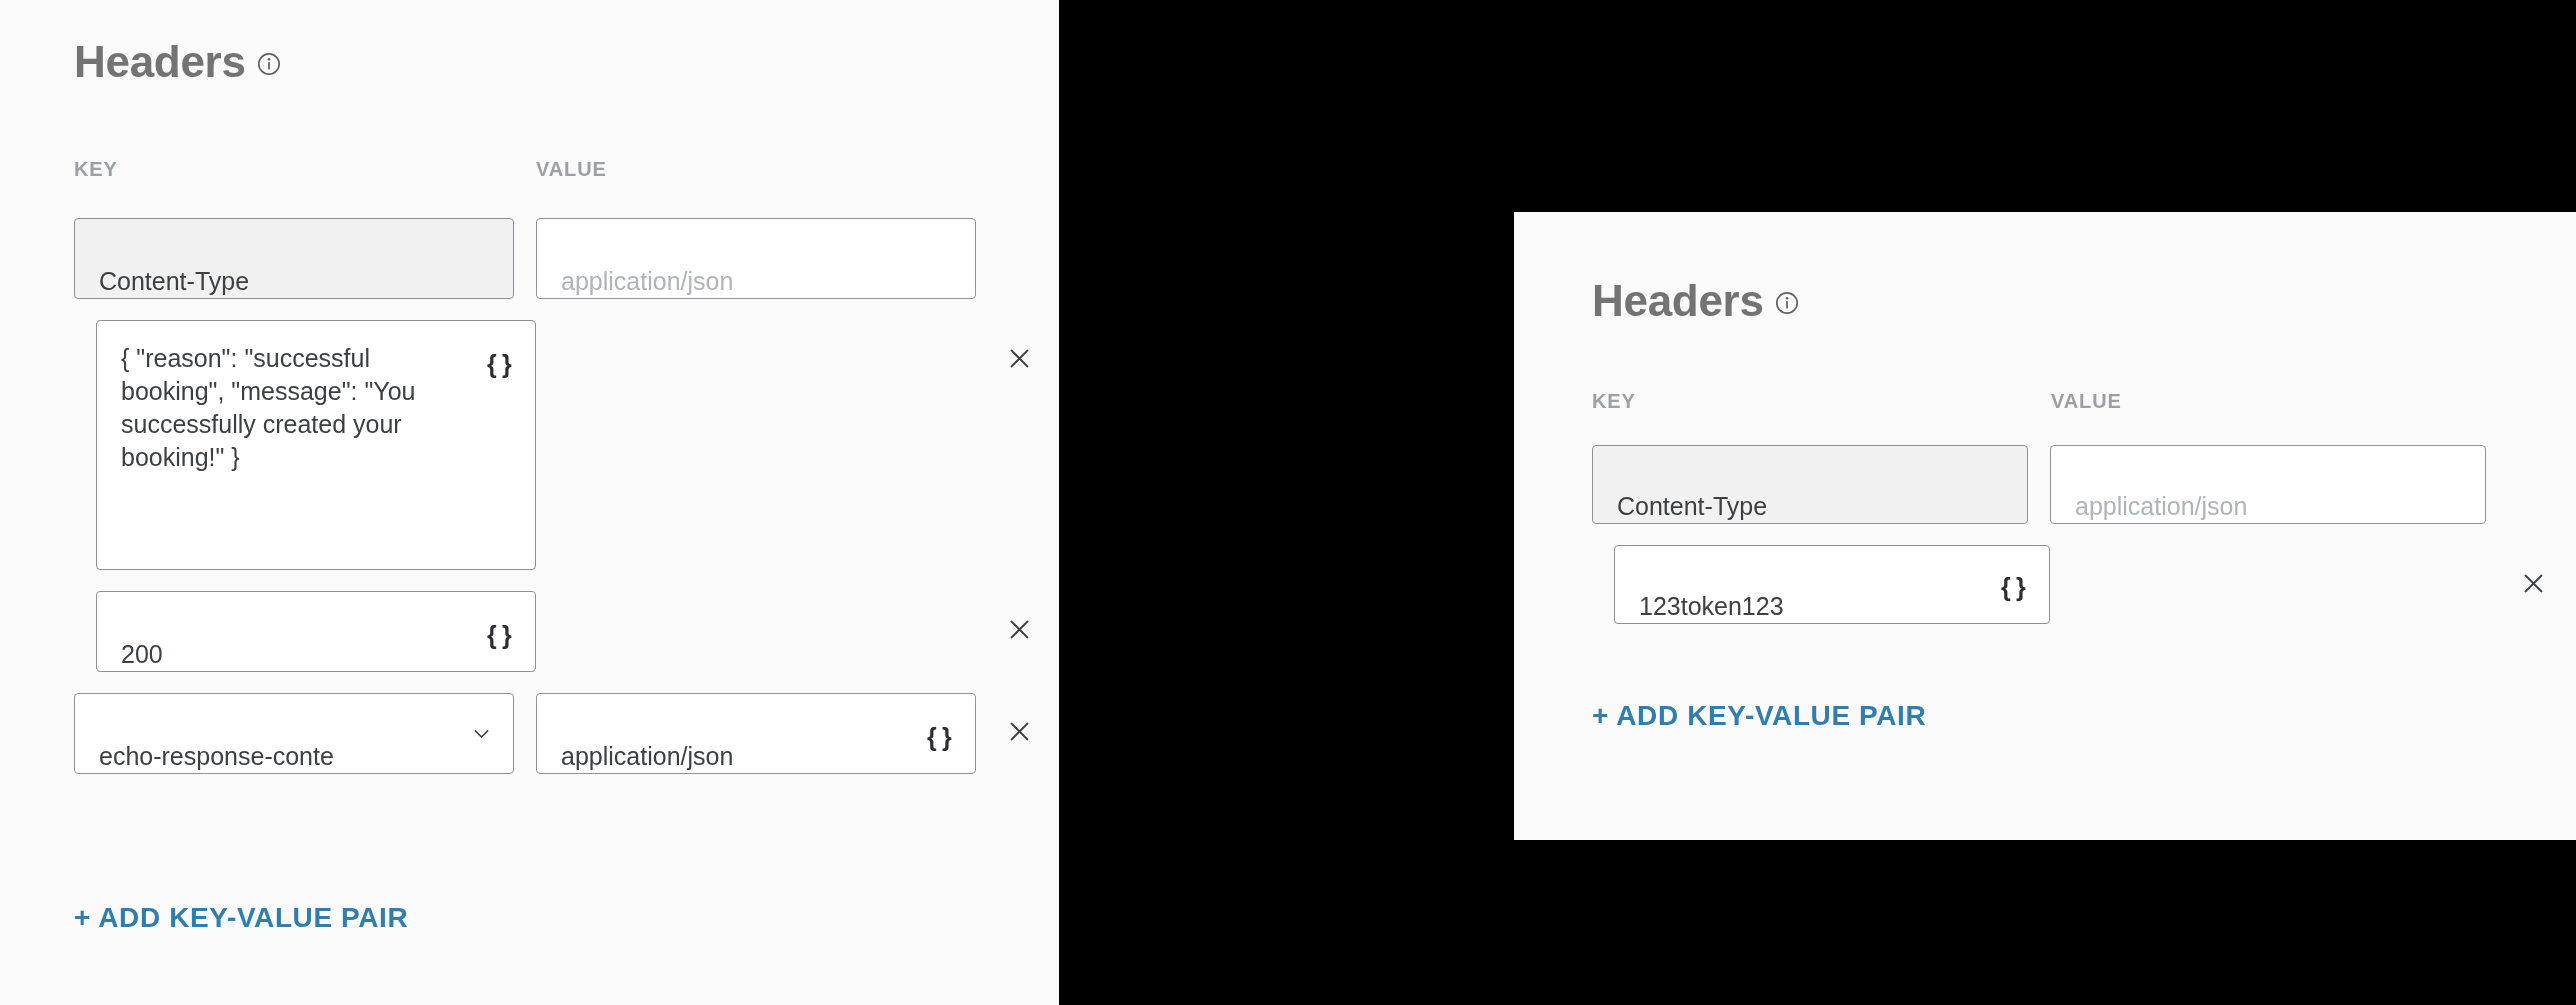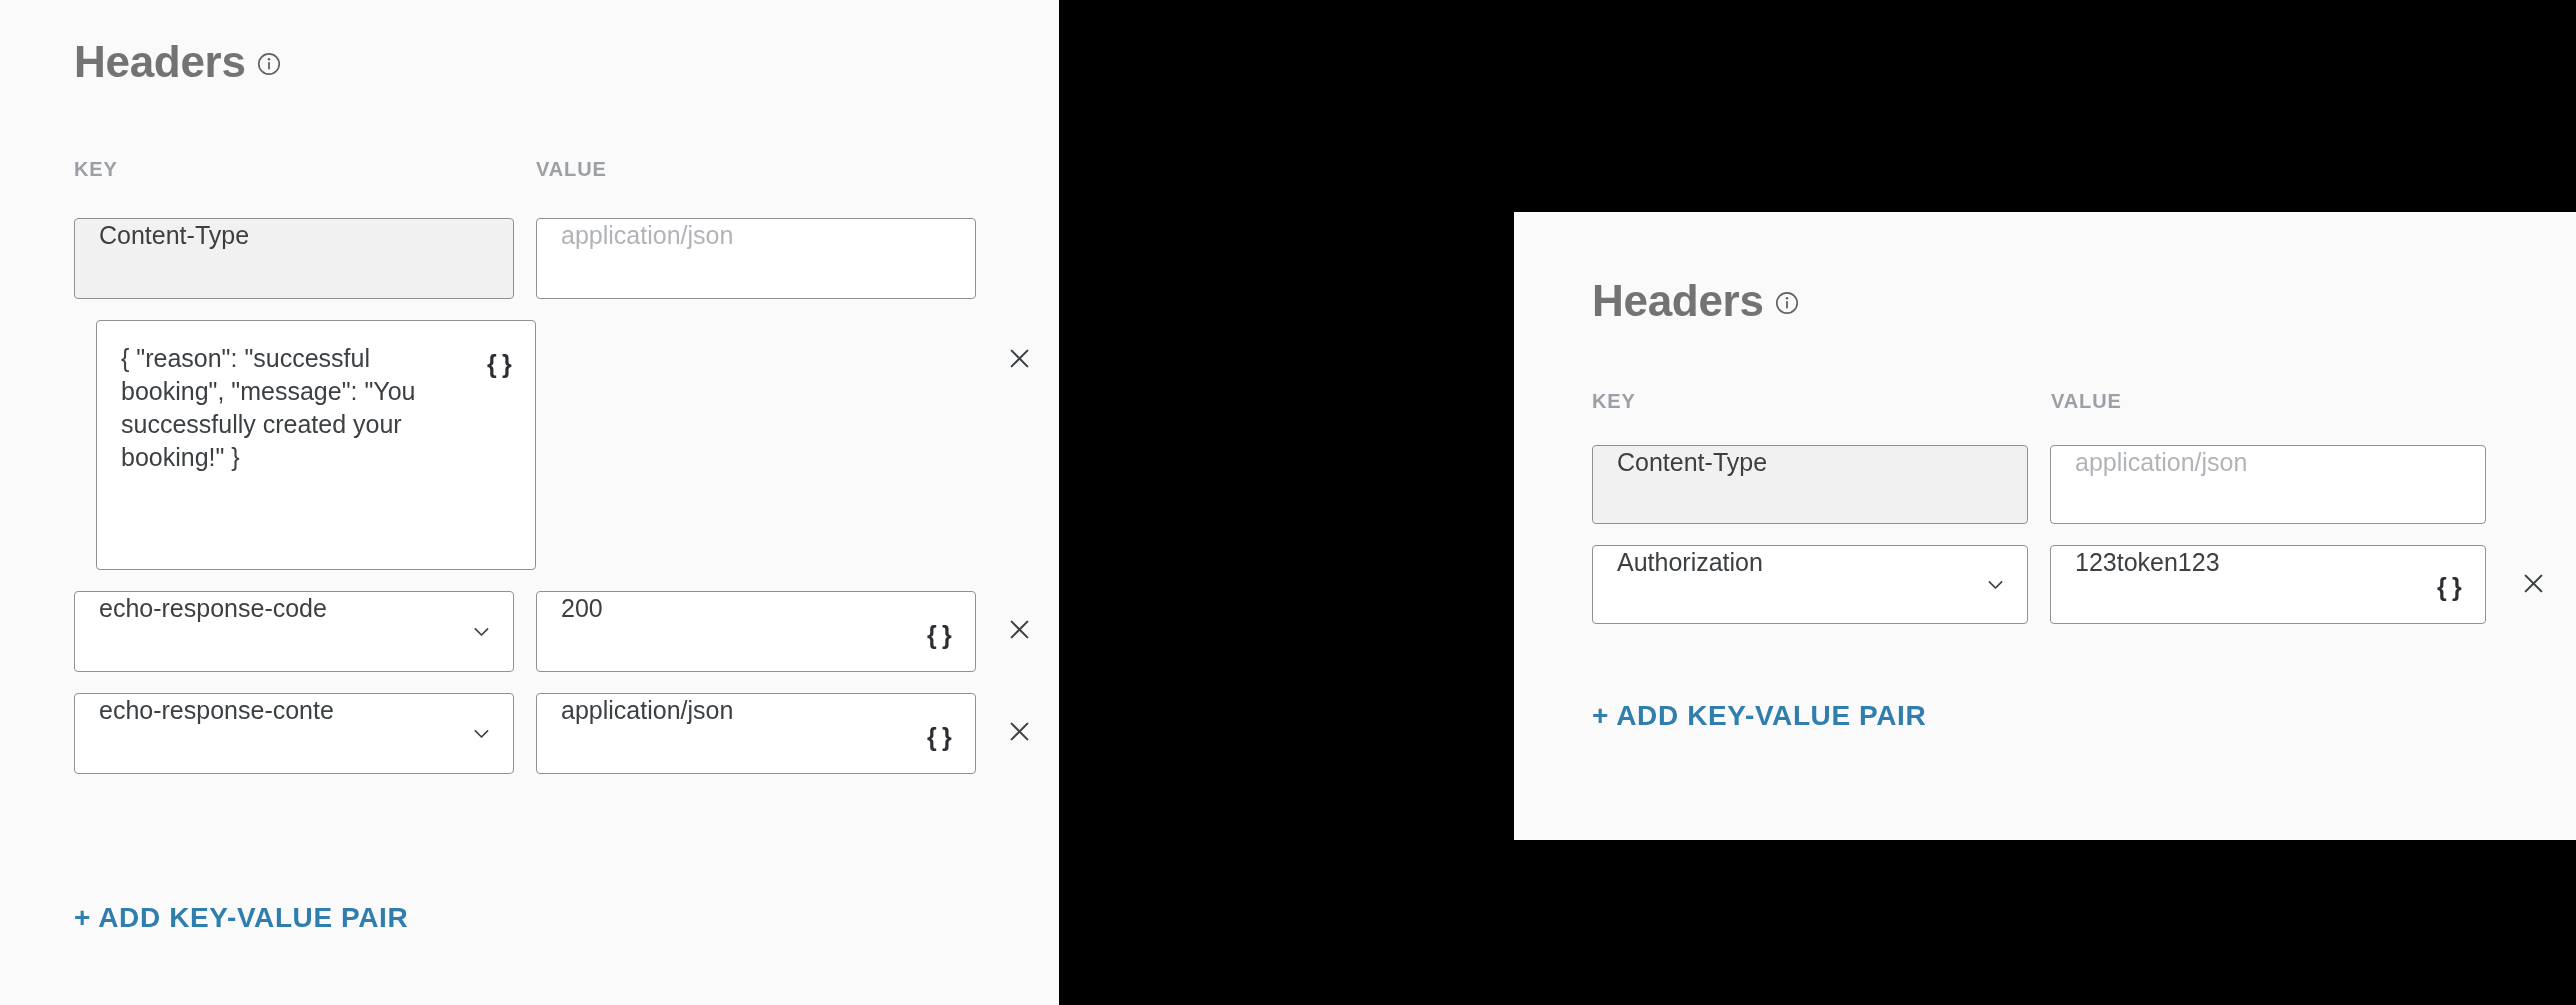--- a/index.html
+++ b/index.html
@@ -87,21 +87,21 @@
     align-items: flex-start;
   }
 
   .field {
     box-sizing: border-box;
     border: 1.6px solid #8d9196;
     border-radius: 4px;
     background: #ffffff;
     position: relative;
     display: flex;
-    align-items: flex-start;
+    align-items: flex-end;
   }
   .field.readonly {
     background: #f1f1f1;
   }
   .field .field-text {
     font-size: 25px;
     color: #3c4043;
     line-height: 1.32;
     white-space: nowrap;
     overflow: hidden;
@@ -233,28 +233,20 @@
       <div class="remove-btn">
         <span>
           <svg viewBox="0 0 24 24" width="29" height="29">
             <path d="M5.5 5.5 L18.5 18.5 M18.5 5.5 L5.5 18.5" fill="none" stroke="#3c4043" stroke-width="1.7" stroke-linecap="round"></path>
           </svg>
         </span>
       </div>
     </div>
 
     <div class="kv-row">
-      <div class="field key-col">
-        <span class="field-text">echo-response-code</span>
-        <span class="chevron">
-          <svg viewBox="0 0 24 24" width="21" height="21">
-            <path d="M5 9 L12 16 L19 9" fill="none" stroke="#3c4043" stroke-width="1.9" stroke-linecap="round" stroke-linejoin="round"></path>
-          </svg>
-        </span>
-      </div>
       <div class="field val-col">
         <span class="field-text">200</span>
         <span class="braces">{ }</span>
       </div>
       <div class="remove-btn">
         <span>
           <svg viewBox="0 0 24 24" width="29" height="29">
             <path d="M5.5 5.5 L18.5 18.5 M18.5 5.5 L5.5 18.5" fill="none" stroke="#3c4043" stroke-width="1.7" stroke-linecap="round"></path>
           </svg>
         </span>
@@ -311,28 +303,20 @@
     <div class="kv-row">
       <div class="field readonly key-col">
         <span class="field-text">Content-Type</span>
       </div>
       <div class="field val-col">
         <span class="field-text placeholder">application/json</span>
       </div>
     </div>
 
     <div class="kv-row">
-      <div class="field key-col">
-        <span class="field-text">Authorization</span>
-        <span class="chevron">
-          <svg viewBox="0 0 24 24" width="21" height="21">
-            <path d="M5 9 L12 16 L19 9" fill="none" stroke="#3c4043" stroke-width="1.9" stroke-linecap="round" stroke-linejoin="round"></path>
-          </svg>
-        </span>
-      </div>
       <div class="field val-col">
         <span class="field-text">123token123</span>
         <span class="braces">{ }</span>
       </div>
       <div class="remove-btn">
         <span>
           <svg viewBox="0 0 24 24" width="29" height="29">
             <path d="M5.5 5.5 L18.5 18.5 M18.5 5.5 L5.5 18.5" fill="none" stroke="#3c4043" stroke-width="1.7" stroke-linecap="round"></path>
           </svg>
         </span>

